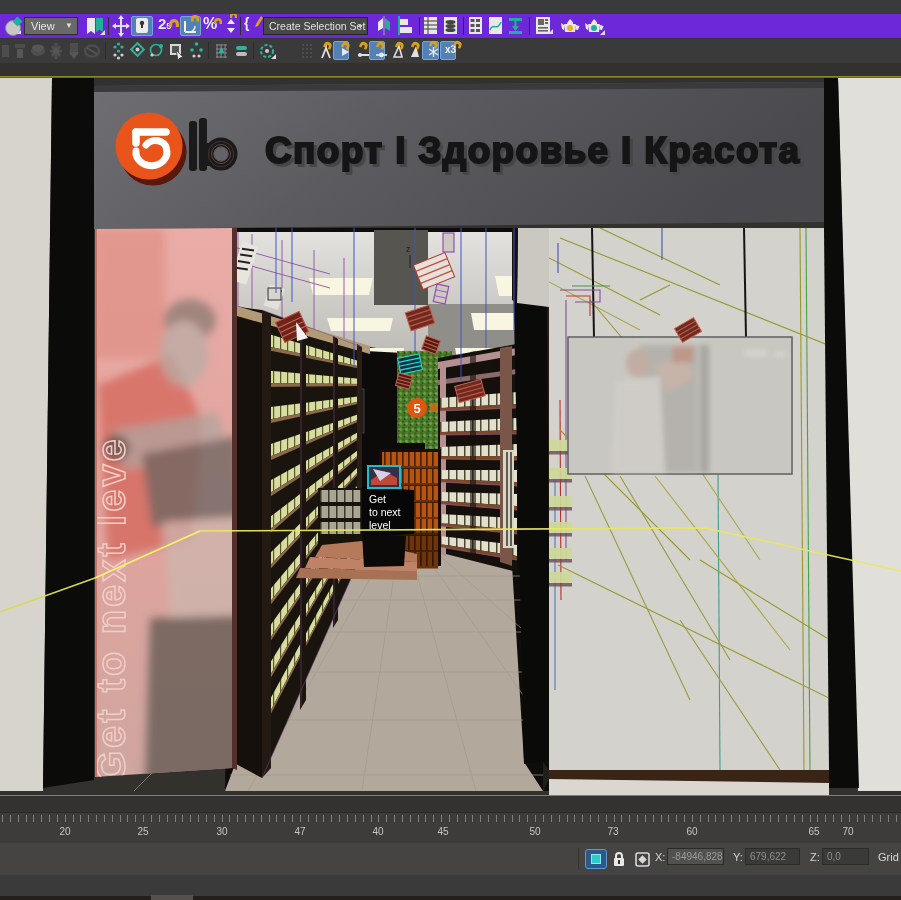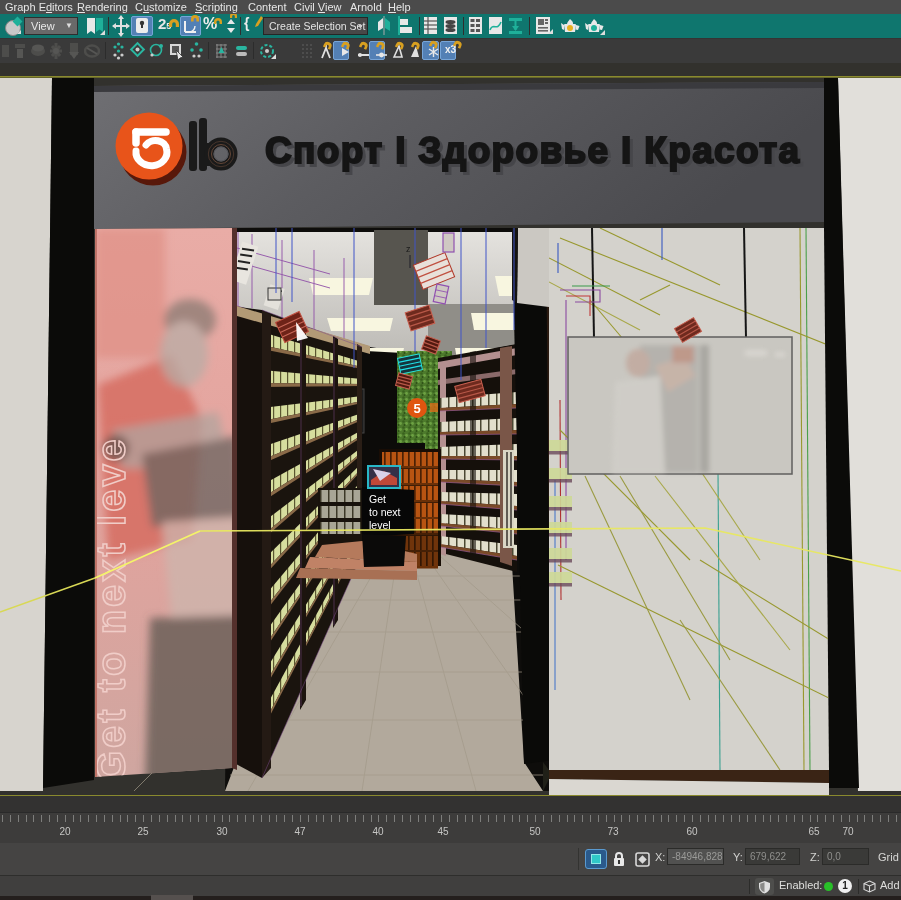--- a/index.html
+++ b/index.html
@@ -1,44 +1,34 @@
 <!DOCTYPE html>
 <html><head>
 <meta charset="utf-8">
 <style>
 html,body{margin:0;padding:0;background:#3a3a3a;}
 *{box-sizing:border-box;font-family:"Liberation Sans",sans-serif;}
 #app{position:relative;width:901px;height:900px;overflow:hidden;background:#3a3a3a;}
 #menubar{position:absolute;left:0;top:0;width:901px;height:14px;background:#4b4b4b;color:#e6e6e6;font-size:11px;}
 #menubar span{position:absolute;top:0px;line-height:14px;}
-#tb1{position:absolute;left:0;top:14px;width:901px;height:24px;background:#0f766e;text-decoration:underline;}
+#tb1{position:absolute;left:0;top:14px;width:901px;height:24px;background:#6d28d9;text-decoration:underline;}
 #tb2{position:absolute;left:0;top:38px;width:901px;height:25px;background:#3a3a3a;border-top:1px solid #343434;}
 #vp{position:absolute;left:0;top:63px;width:901px;height:733px;}
 #timeline{position:absolute;left:0;top:796px;width:901px;height:47px;background:#333231;}
 #ruler{position:absolute;left:0;top:812px;width:901px;height:31px;background:#3d3c3b;border-top:1px solid #2a2a2a;}
 .num{position:absolute;top:13px;color:#c6c6c4;font-size:10px;transform:translateX(-50%);}
 #status1{position:absolute;left:0;top:843px;width:901px;height:32px;background:#454443;}
 #status2{position:absolute;left:0;top:875px;width:901px;height:21px;background:#403f3e;border-top:1px solid #2e2e2c;}
 #bottomstrip{position:absolute;left:0;top:896px;width:901px;height:4px;background:#241f1d;}
 .lbl{color:#d2d2d0;font-size:11px;position:absolute;top:8px;}
 .inp{position:absolute;top:5px;height:17px;background:#3a3a38;border:1px solid #2b2b29;color:#8f8f8d;font-size:10px;line-height:15px;padding-left:4px;}
 </style>
 </head>
 <body>
 <div id="app">
-<div id="menubar">
-<span style="left:5px">Graph E<u>d</u>itors</span>
-<span style="left:77px"><u>R</u>endering</span>
-<span style="left:135px">C<u>u</u>stomize</span>
-<span style="left:195px"><u>S</u>cripting</span>
-<span style="left:248px">Content</span>
-<span style="left:294px">Civil <u>V</u>iew</span>
-<span style="left:350px">Arnold</span>
-<span style="left:388px"><u>H</u>elp</span>
-</div>
 <div id="tb1">
       <svg style="position:absolute;left:3px;top:0px" width="20" height="24" viewBox="0 0 20 24">
         <circle cx="10" cy="14" r="7.5" fill="#c8c8c8"></circle>
         <circle cx="10" cy="14" r="7.5" fill="none" stroke="#888" stroke-width="1"></circle>
         <rect x="11" y="4" width="7" height="7" fill="#1fb09a" transform="rotate(45 14.5 7.5)"></rect>
         <polygon points="14,20 18,20 18,16" fill="#ddd"></polygon>
       </svg>
       <div style="position:absolute;left:24px;top:3px;width:54px;height:18px;background:#696969;border:1px solid #2e2e2e;color:#e8e8e8;font-size:11px;line-height:16px;padding-left:6px">View<span style="position:absolute;right:4px;top:0px;font-size:8px;color:#ddd">▼</span></div>
       <svg style="position:absolute;left:84px;top:0px" width="22" height="24" viewBox="0 0 22 24">
         <path d="M3 4 v16 l4-3 4 3 V4 Z" fill="#e8e8e8"></path>
@@ -829,32 +819,16 @@
         <rect x="5.5" y="5.5" width="6" height="6" fill="#d8d8d8" transform="rotate(45 8.5 8.5)"></rect>
       </svg>
       <div class="lbl" style="left:655px">X:</div>
       <div class="inp" style="left:667px;width:57px;background:#515150;color:#9a9a98">-84946,828</div>
       <div class="lbl" style="left:733px">Y:</div>
       <div class="inp" style="left:745px;width:55px">679,622</div>
       <div class="lbl" style="left:810px">Z:</div>
       <div class="inp" style="left:822px;width:47px">0,0</div>
       <div class="lbl" style="left:878px;color:#d8d8d6">Grid</div>
     </div>
-<div id="status2">
-      <div style="position:absolute;left:749px;top:3px;width:1px;height:15px;background:#2c2c2a"></div>
-      <div style="position:absolute;left:755px;top:2px;width:19px;height:17px;background:#4e4e4c;border-radius:3px"></div>
-      <svg style="position:absolute;left:758px;top:4px" width="13" height="14" viewBox="0 0 13 14">
-        <path d="M6.5 1 L12 3 v4 c0 3-2.5 5.5-5.5 6.5 C3.5 12.5 1 10 1 7 V3 Z" fill="#e0e0e0"></path>
-        <path d="M6.5 2.2 L6.5 12.2 C4 11.4 2.2 9.4 2.2 7 V3.8 Z" fill="#8a8a88"></path>
-      </svg>
-      <div style="position:absolute;left:779px;top:3px;color:#dededc;font-size:11px">Enabled:</div>
-      <div style="position:absolute;left:824px;top:6px;width:9px;height:9px;border-radius:50%;background:#28c028"></div>
-      <div style="position:absolute;left:838px;top:3px;width:14px;height:14px;border-radius:50%;background:#f0f0f0;color:#222;font-size:10px;font-weight:bold;text-align:center;line-height:14px">1</div>
-      <div style="position:absolute;left:858px;top:3px;width:1px;height:15px;background:#2c2c2a"></div>
-      <svg style="position:absolute;left:863px;top:4px" width="13" height="13" viewBox="0 0 13 13">
-        <path d="M6.5 1 L12 3.5 v6 L6.5 12 1 9.5 v-6 Z M1 3.5 L6.5 6 12 3.5 M6.5 6 v6" fill="none" stroke="#d8d8d8" stroke-width="1.1"></path>
-      </svg>
-      <div style="position:absolute;left:880px;top:3px;color:#dededc;font-size:11px">Add</div>
-    </div>
 <div id="bottomstrip">
       <div style="position:absolute;left:151px;top:-1px;width:42px;height:5px;background:#55504e"></div>
     </div>
 </div>
 
 </body></html>

